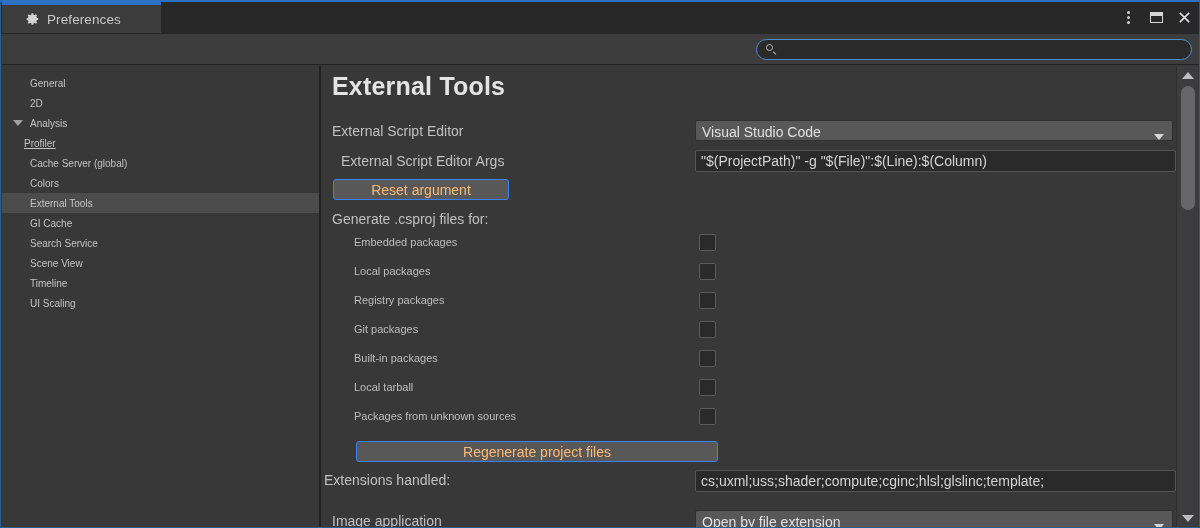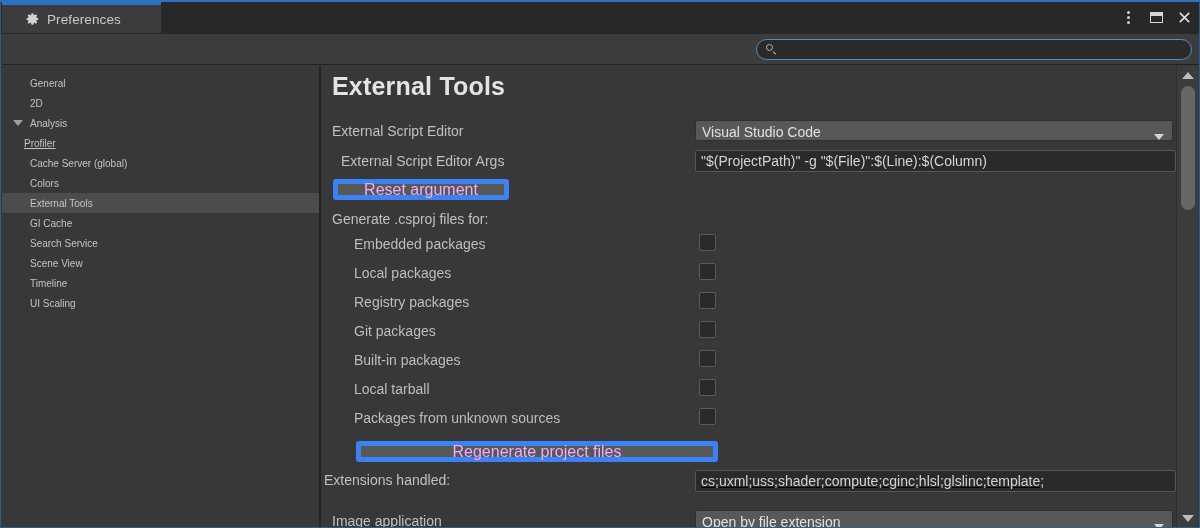--- a/index.html
+++ b/index.html
@@ -195,21 +195,21 @@
   }
   .row-label {
     position: absolute;
     color: #c0c0c0;
     font-size: 14px;
     white-space: nowrap;
   }
   .sub-label {
     position: absolute;
     color: #bdbdbd;
-    font-size: 14px;
+    font-size: 11px;
     white-space: nowrap;
   }
 
   .dropdown {
     position: absolute;
     background: #585858;
     border: 1px solid #303030;
     border-radius: 2px;
     box-sizing: border-box;
     display: flex;
@@ -245,28 +245,28 @@
   .textfield .tf-text {
     color: #d4d4d4;
     font-size: 14px;
     padding-left: 5px;
     white-space: nowrap;
   }
 
   .btn {
     position: absolute;
     background: #585858;
-    border: 5px solid #3b82f6;
+    border: 1px solid #3b82f6;
     border-radius: 3px;
     box-sizing: border-box;
     display: flex;
     align-items: center;
     justify-content: center;
-    color: #f0abfc;
-    font-size: 16px;
+    color: #fdba74;
+    font-size: 14px;
     cursor: default;
     white-space: nowrap;
   }
 
   .cbox {
     position: absolute;
     width: 17px; height: 17px;
     background: #2a2a2a;
     border: 1px solid #5a5a5a;
     border-radius: 2px;
@@ -426,21 +426,21 @@
         <div class="cbox" style="left: 378px; top: 284px;"></div>
         <div class="sub-label" style="left: 33px; top: 315px;">Local tarball</div>
         <div class="cbox" style="left: 378px; top: 313px;"></div>
         <div class="sub-label" style="left: 33px; top: 344px;">Packages from unknown sources</div>
         <div class="cbox" style="left: 378px; top: 342px;"></div>
       </div>
 
     <div class="btn" style="left:35px; top:375px; width:362px; height:21px;">Regenerate project files</div>
 
     <div class="row-label" style="left:3px; top:406px;">Extensions handled:</div>
-    <div class="textfield" style="left:374px; top:404px; width:481px; height:22px;text-decoration:underline;">
+    <div class="textfield" style="left:374px; top:404px; width:481px; height:22px;">
       <span class="tf-text">cs;uxml;uss;shader;compute;cginc;hlsl;glslinc;template;</span>
     </div>
 
     <div class="row-label" style="left:11px; top:447px;">Image application</div>
     <div class="dropdown" style="left:374px; top:444px; width:478px; height:21px;">
       <span class="dd-text">Open by file extension</span>
       <span class="chev"></span>
     </div>
 
   </div>

